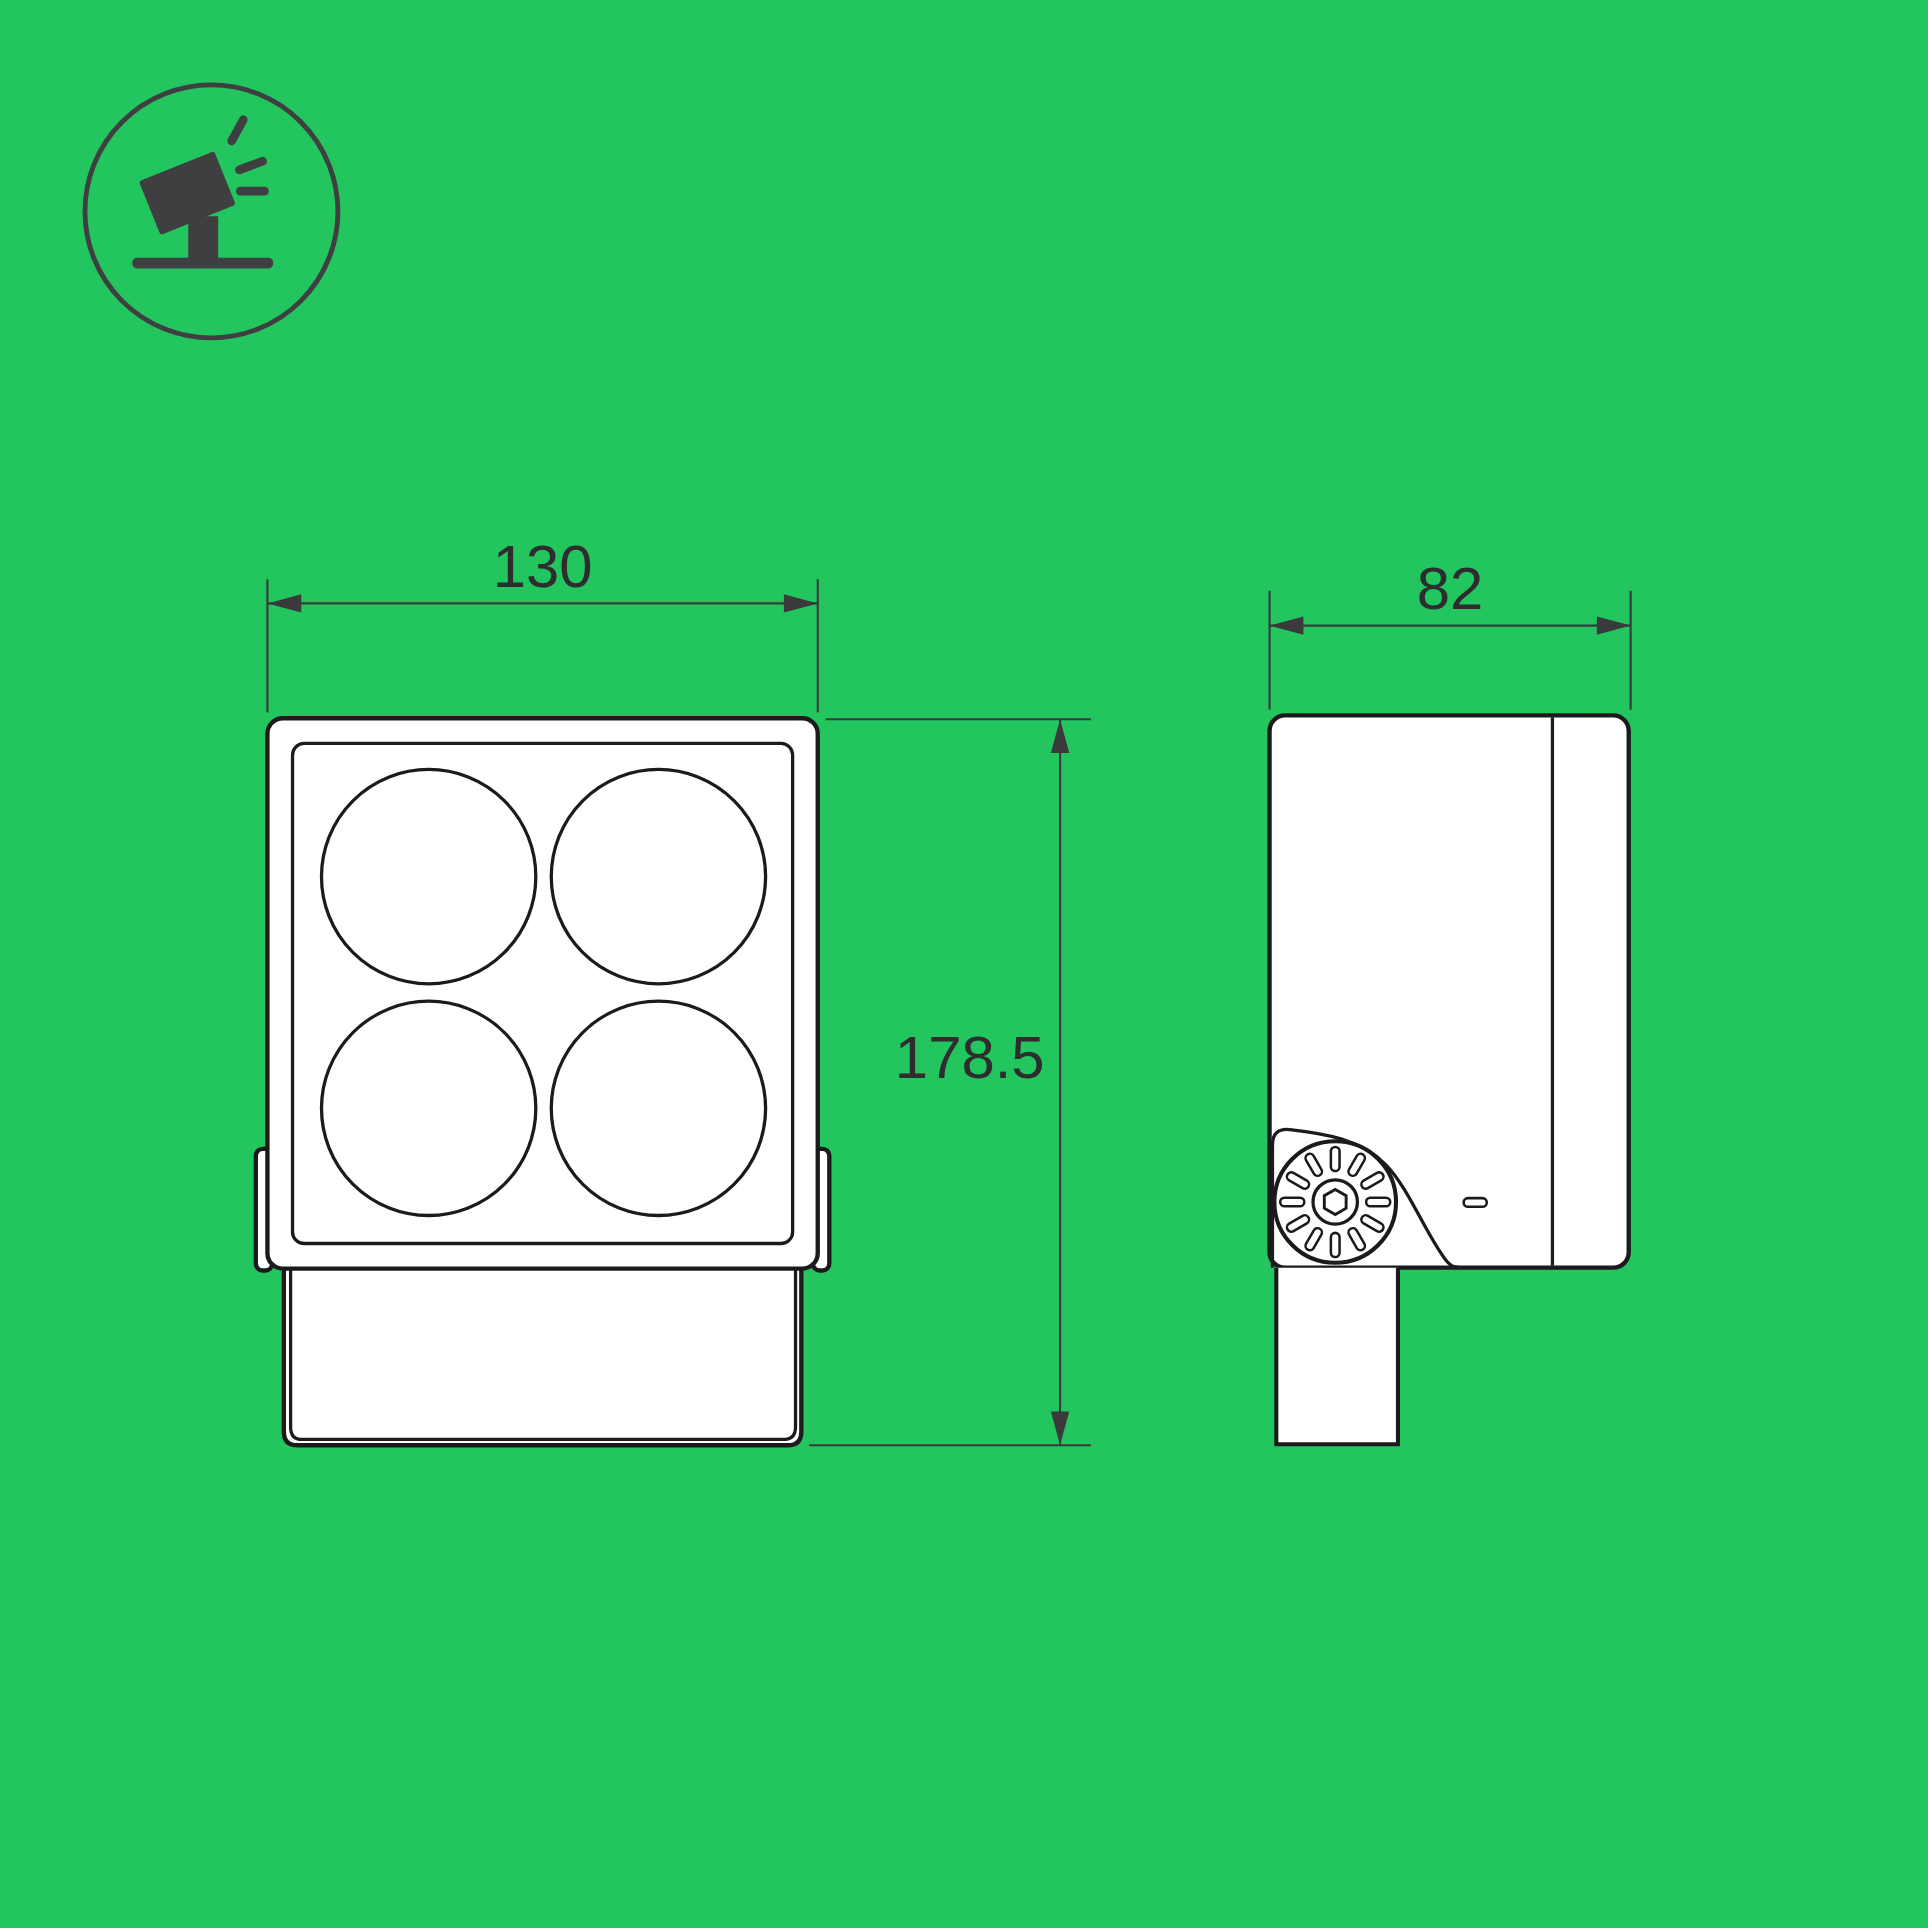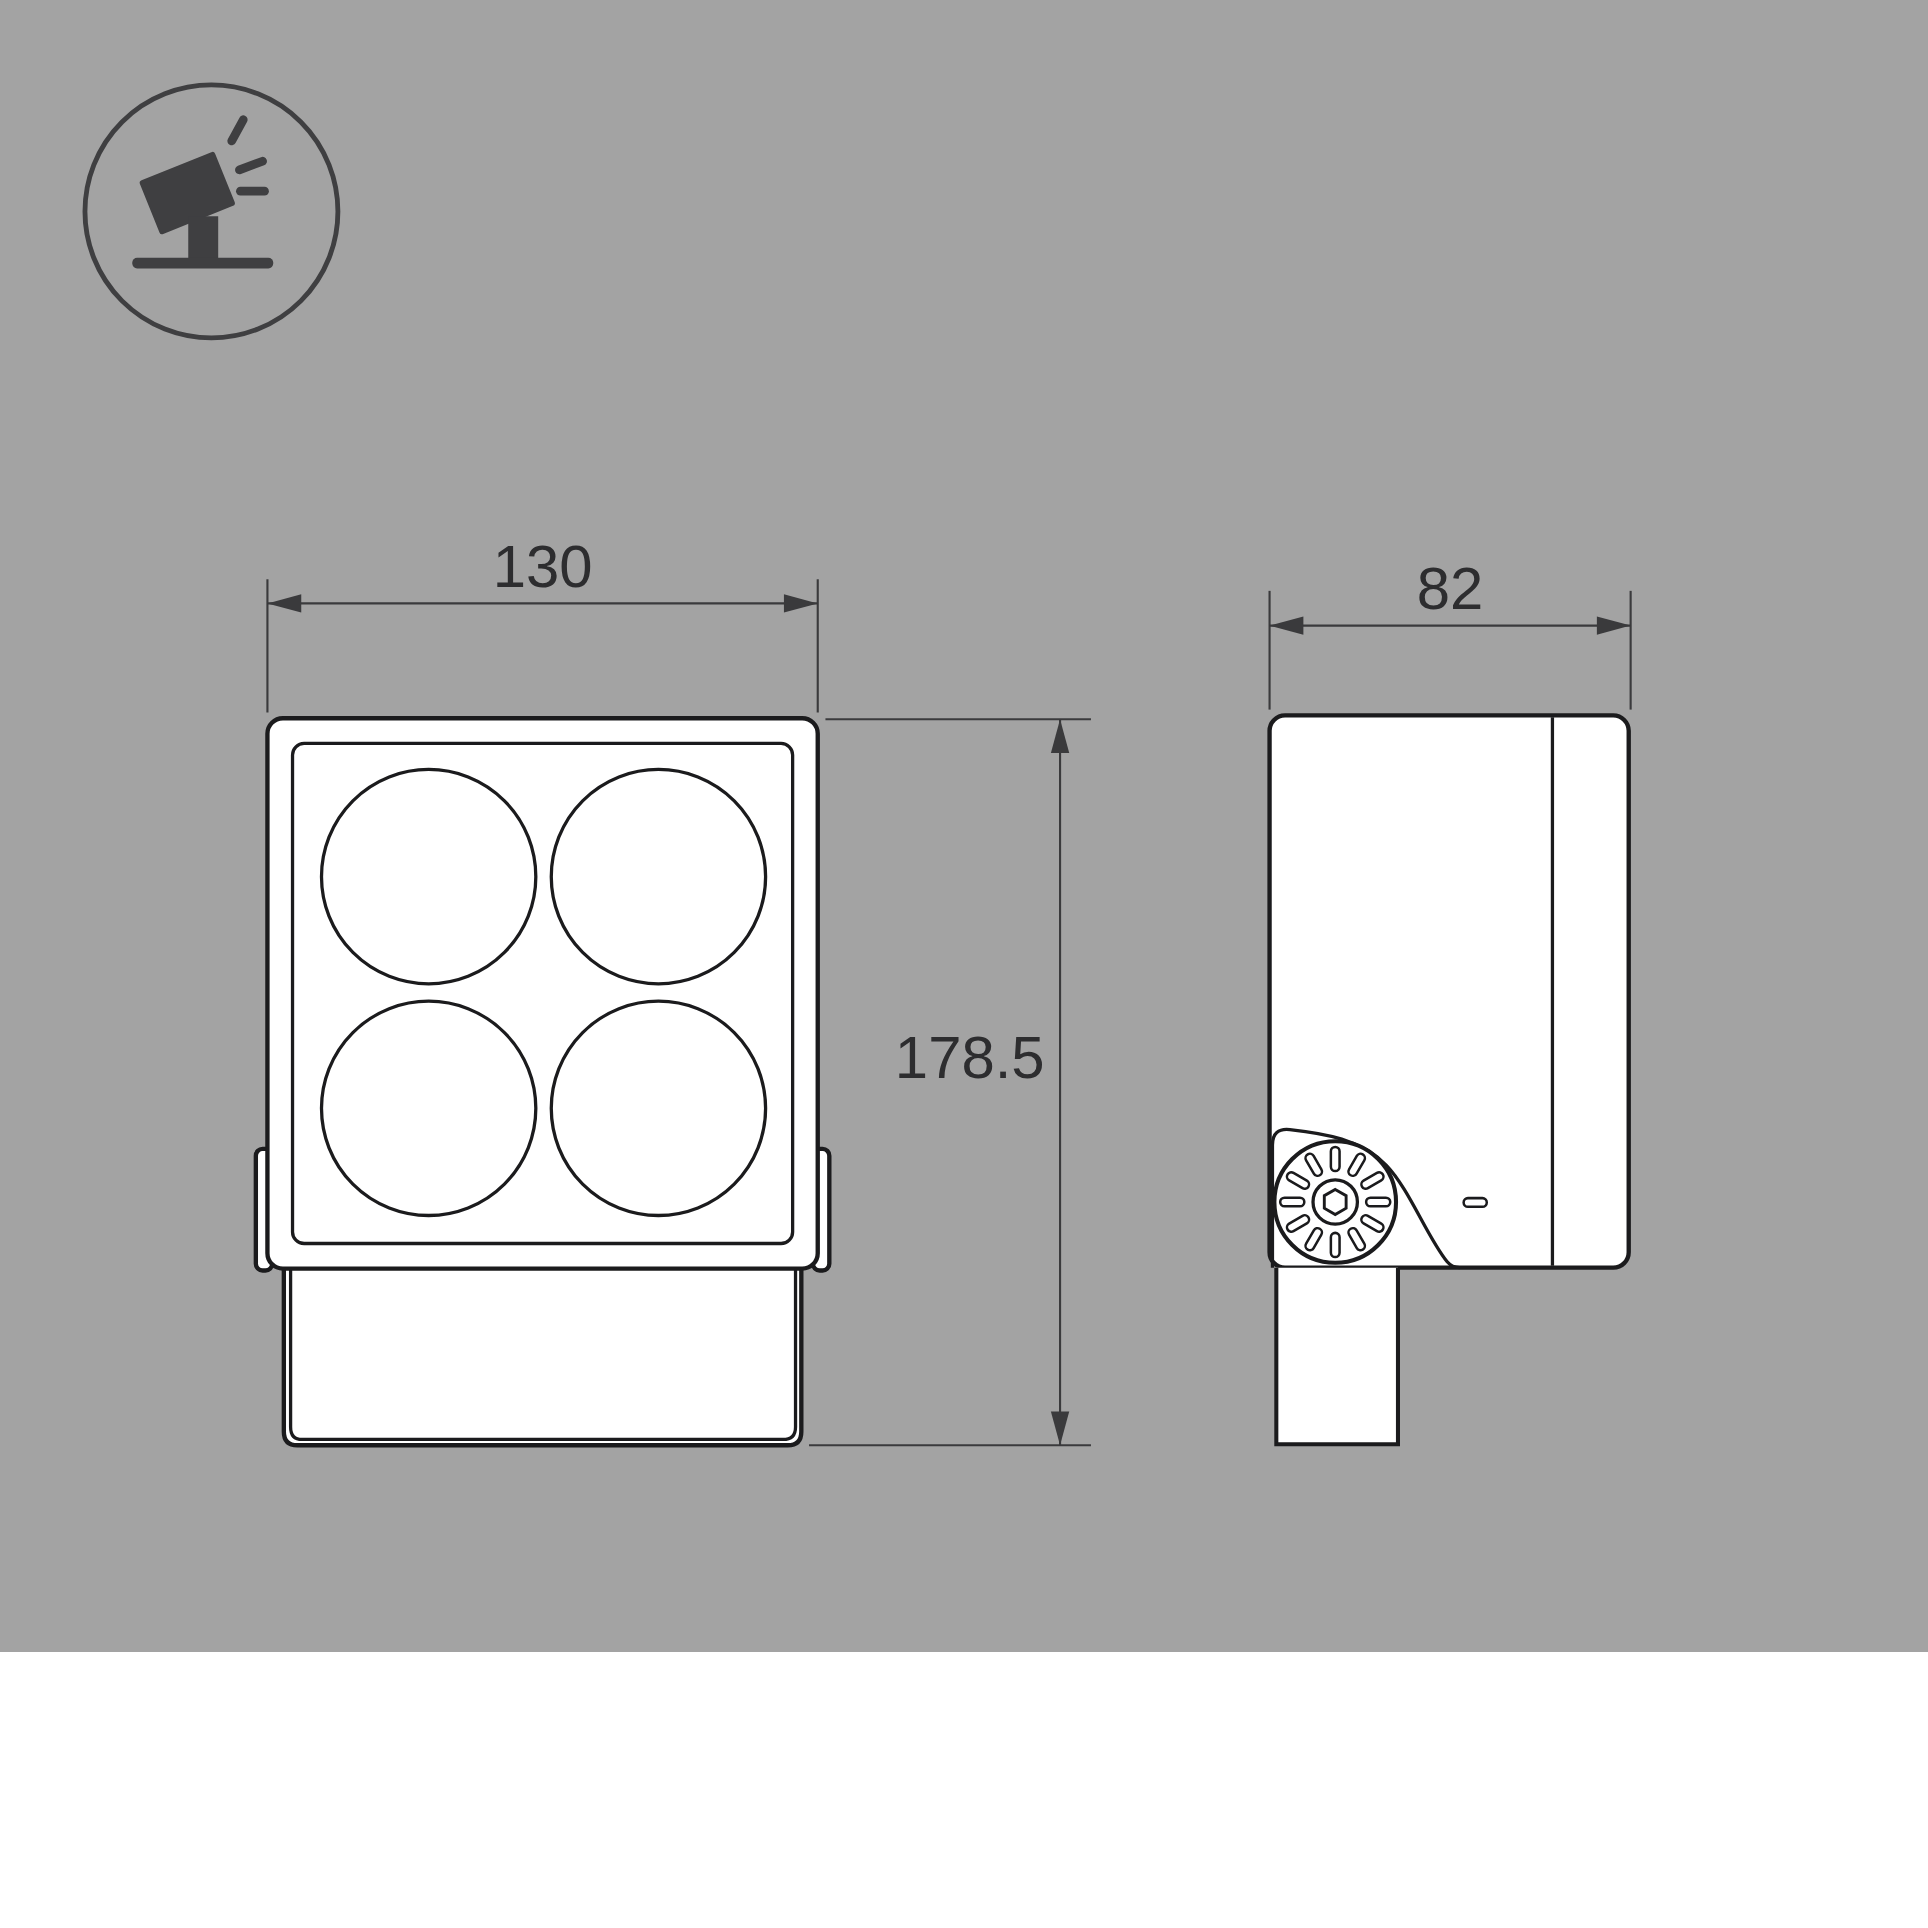--- a/index.html
+++ b/index.html
@@ -1,16 +1,16 @@
 <!DOCTYPE html>
 <html><head>
 <meta charset="utf-8">
 <style>
   html,body{margin:0;padding:0;background:#ffffff;}
-  .canvas{position:relative;width:1928px;height:1652px;background:#a3a3a3;overflow:hidden;
+  .canvas{position:relative;width:1928px;height:1928px;background:#22c55e;overflow:hidden;
           font-family:"Liberation Sans", sans-serif;}
   svg{position:absolute;left:0;top:0;}
   .part{fill:#ffffff;stroke:#1b1b1d;stroke-width:4.5;}
   .part-thin{fill:none;stroke:#1b1b1d;stroke-width:3.4;}
   .part-fill{fill:#ffffff;stroke:#1b1b1d;stroke-width:4.2;}
   .dimline{stroke:#3a3a3c;stroke-width:2.2;fill:none;}
   .arrow{fill:#3a3a3c;stroke:none;}
   .dimtext{fill:#2d2d2f;font-size:62px;font-family:"Liberation Sans", sans-serif;}
   .icon-stroke{fill:none;stroke:#3f3f41;stroke-width:5;}
   .icon-fill{fill:#3f3f41;stroke:none;}

